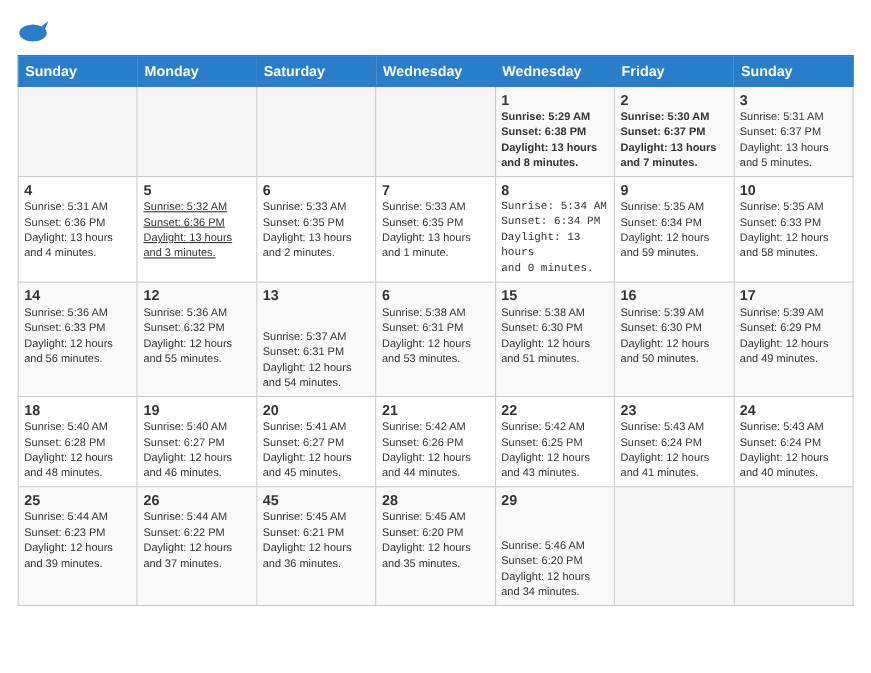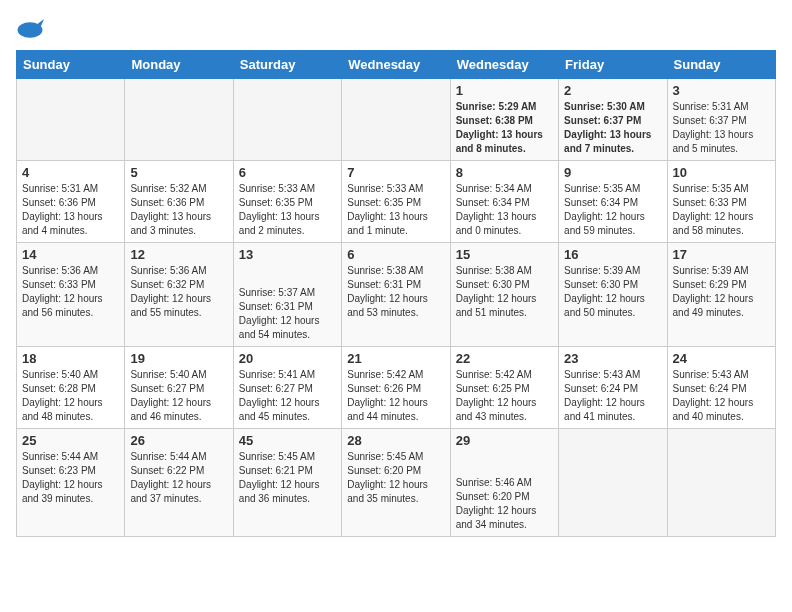--- a/index.html
+++ b/index.html
@@ -145,42 +145,42 @@
       <tr>
         <td>
           <span class="day-number">4</span>
           <div class="day-info" style="white-space: pre-line;">Sunrise: 5:31 AM
 Sunset: 6:36 PM
 Daylight: 13 hours
 and 4 minutes.</div>
         </td>
         <td>
           <span class="day-number">5</span>
-          <div class="day-info" style="white-space: pre-line;">Sunrise: 5:32 AM
+          <div class="day-info" style="white-space: pre-line; text-decoration: underline;">Sunrise: 5:32 AM
 Sunset: 6:36 PM
 Daylight: 13 hours
 and 3 minutes.</div>
         </td>
         <td>
           <span class="day-number">6</span>
           <div class="day-info" style="white-space: pre-line;">Sunrise: 5:33 AM
 Sunset: 6:35 PM
 Daylight: 13 hours
 and 2 minutes.</div>
         </td>
         <td>
           <span class="day-number">7</span>
           <div class="day-info" style="white-space: pre-line;">Sunrise: 5:33 AM
 Sunset: 6:35 PM
 Daylight: 13 hours
 and 1 minute.</div>
         </td>
         <td>
           <span class="day-number">8</span>
-          <div class="day-info" style="white-space: pre-line;">Sunrise: 5:34 AM
+          <div class="day-info" style="white-space: pre-line; font-family: Liberation Mono, monospace;">Sunrise: 5:34 AM
 Sunset: 6:34 PM
 Daylight: 13 hours
 and 0 minutes.</div>
         </td>
         <td>
           <span class="day-number">9</span>
           <div class="day-info" style="white-space: pre-line;">Sunrise: 5:35 AM
 Sunset: 6:34 PM
 Daylight: 12 hours
 and 59 minutes.</div>

